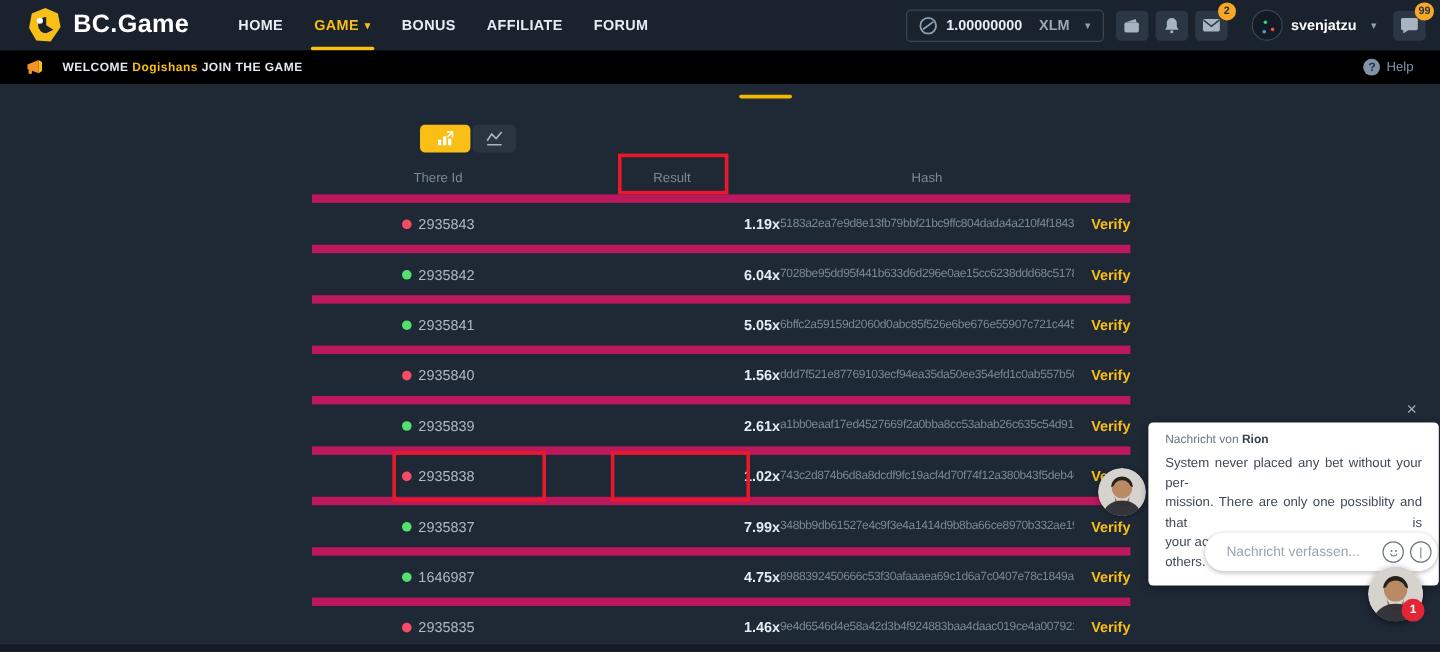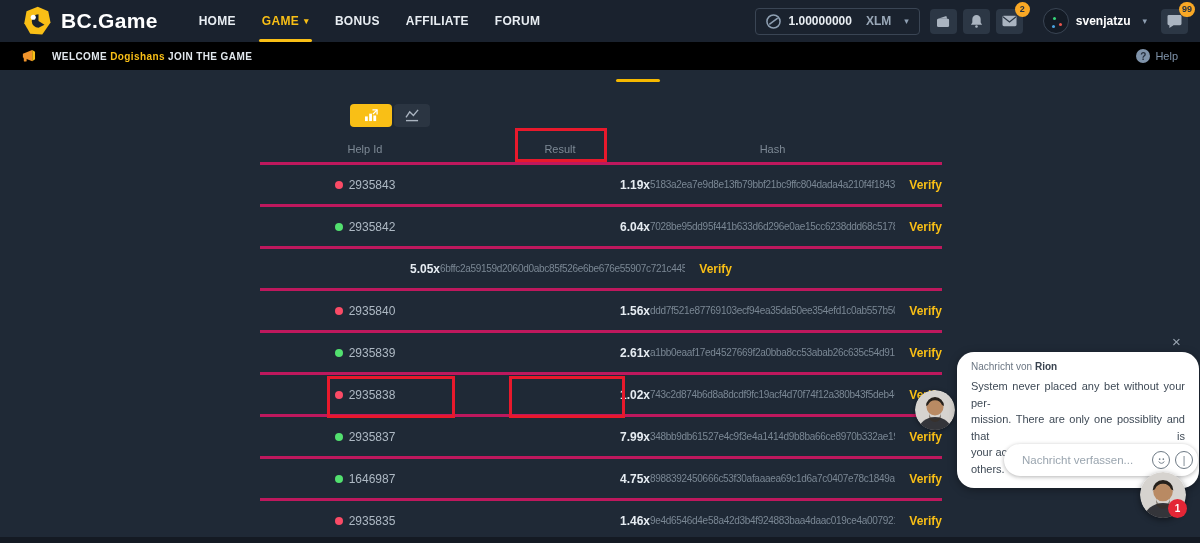--- a/index.html
+++ b/index.html
@@ -69,38 +69,38 @@
   .toggle-btn { width:42px; height:23px; border-radius:4px; display:flex; align-items:center; justify-content:center; cursor:pointer; }
   .toggle-btn.on { background:#f9bf16; }
   .toggle-btn.off { background:#2b3542; width:36px; }
   
   .table { position:absolute; left:260px; top:136px; width:682px; }
   .thead { display:flex; height:26px; align-items:center; font-size:11px; color:#7d8995; }
   .c-id { width:210px; display:flex; align-items:center; justify-content:center; }
   .c-res { width:180px; text-align:center; }
   .c-hash { width:245px; text-align:center; }
   .c-ver { width:47px; text-align:right; }
-  .rows .row { display:flex; align-items:center; height:42px; border-top:3px solid #be185d; }
+  .rows .row { display:flex; align-items:center; height:42px; border-top:7px solid #be185d; }
   .dot { width:8px; height:8px; border-radius:50%; margin-right:6px; flex:0 0 auto; }
   .dot.red { background:#fa4b66; }
   .dot.green { background:#52e06f; }
   .gid { font-size:12px; color:#aeb9c4; }
   .res { font-size:12px; font-weight:bold; color:#e6ecf2;text-align:right; }
   .hash { font-size:10px; color:#7a8794; letter-spacing:-0.3px; white-space:nowrap; overflow:hidden; text-align:left; }
   .ver { font-size:12px; font-weight:bold; color:#f9bf16; cursor:pointer; }
   
   .anno { position:absolute; border:3px solid #e8192c; z-index:5; }
   .anno1 { left:515px; top:128px; width:92px; height:34px; }
   .anno2 { left:327px; top:376px; width:128px; height:42px; }
   .anno3 { left:509px; top:376px; width:116px; height:42px; }
   
   .chat-close { position:absolute; left:1172px; top:333px; font-size:15px; color:#9aa5b1; cursor:pointer; z-index:8; }
   .chat-card {
     position:absolute; left:957px; top:352px; width:242px; background:#ffffff;
-    border-radius:17px; padding:9px 14px 11px 14px; z-index:7;
+    border-radius:4px; padding:9px 14px 11px 14px; z-index:7;
     box-shadow:0 2px 8px rgba(0,0,0,.35);
   }
   .chat-from { font-size:10px; color:#6b7683; margin-bottom:6px; }
   .chat-from b { color:#39434f; }
   .chat-msg { font-size:11px; color:#3f4a56; line-height:1.5; }
   .chat-msg .just { text-align:justify; text-align-last:justify; }
   .avatar-sm { position:absolute; left:915px; top:390px; width:40px; height:40px; border-radius:50%; overflow:hidden; z-index:6; box-shadow:0 1px 4px rgba(0,0,0,.4); }
   .chat-input-wrap {
     position:absolute; left:1004px; top:444px; width:194px; height:32px;
     background:#ffffff; border-radius:16px; z-index:7; display:flex; align-items:center;
@@ -245,21 +245,21 @@
       <svg width="15" height="13" viewBox="0 0 16 14">
         <polyline points="1,9 5,3 9,7 14,1" fill="none" stroke="#aab4c0" stroke-width="1.5"></polyline>
         <line x1="1" y1="12.5" x2="14" y2="12.5" stroke="#aab4c0" stroke-width="1.5"></line>
       </svg>
     </span>
   </div>
 </div>
 
 <div class="table">
   <div class="thead">
-    <span class="c-id">Help Id</span>
+    <span class="c-id">There Id</span>
     <span class="c-res">Result</span>
     <span class="c-hash">Hash</span>
     <span class="c-ver"></span>
   </div>
   <div class="rows" id="history-rows">
   <div class="row">
     <span class="c-id">
       <span class="dot red"></span>
       <span class="gid">2935843</span>
     </span>
@@ -272,20 +272,24 @@
     <span class="c-id">
       <span class="dot green"></span>
       <span class="gid">2935842</span>
     </span>
     <span class="c-res res">6.04x</span>
     <span class="c-hash hash">7028be95dd95f441b633d6d296e0ae15cc6238ddd68c5178439</span>
     <span class="c-ver ver">Verify</span>
   </div>
 
   <div class="row">
+    <span class="c-id">
+      <span class="dot green"></span>
+      <span class="gid">2935841</span>
+    </span>
     <span class="c-res res">5.05x</span>
     <span class="c-hash hash">6bffc2a59159d2060d0abc85f526e6be676e55907c721c44537f9</span>
     <span class="c-ver ver">Verify</span>
   </div>
 
   <div class="row">
     <span class="c-id">
       <span class="dot red"></span>
       <span class="gid">2935840</span>
     </span>

